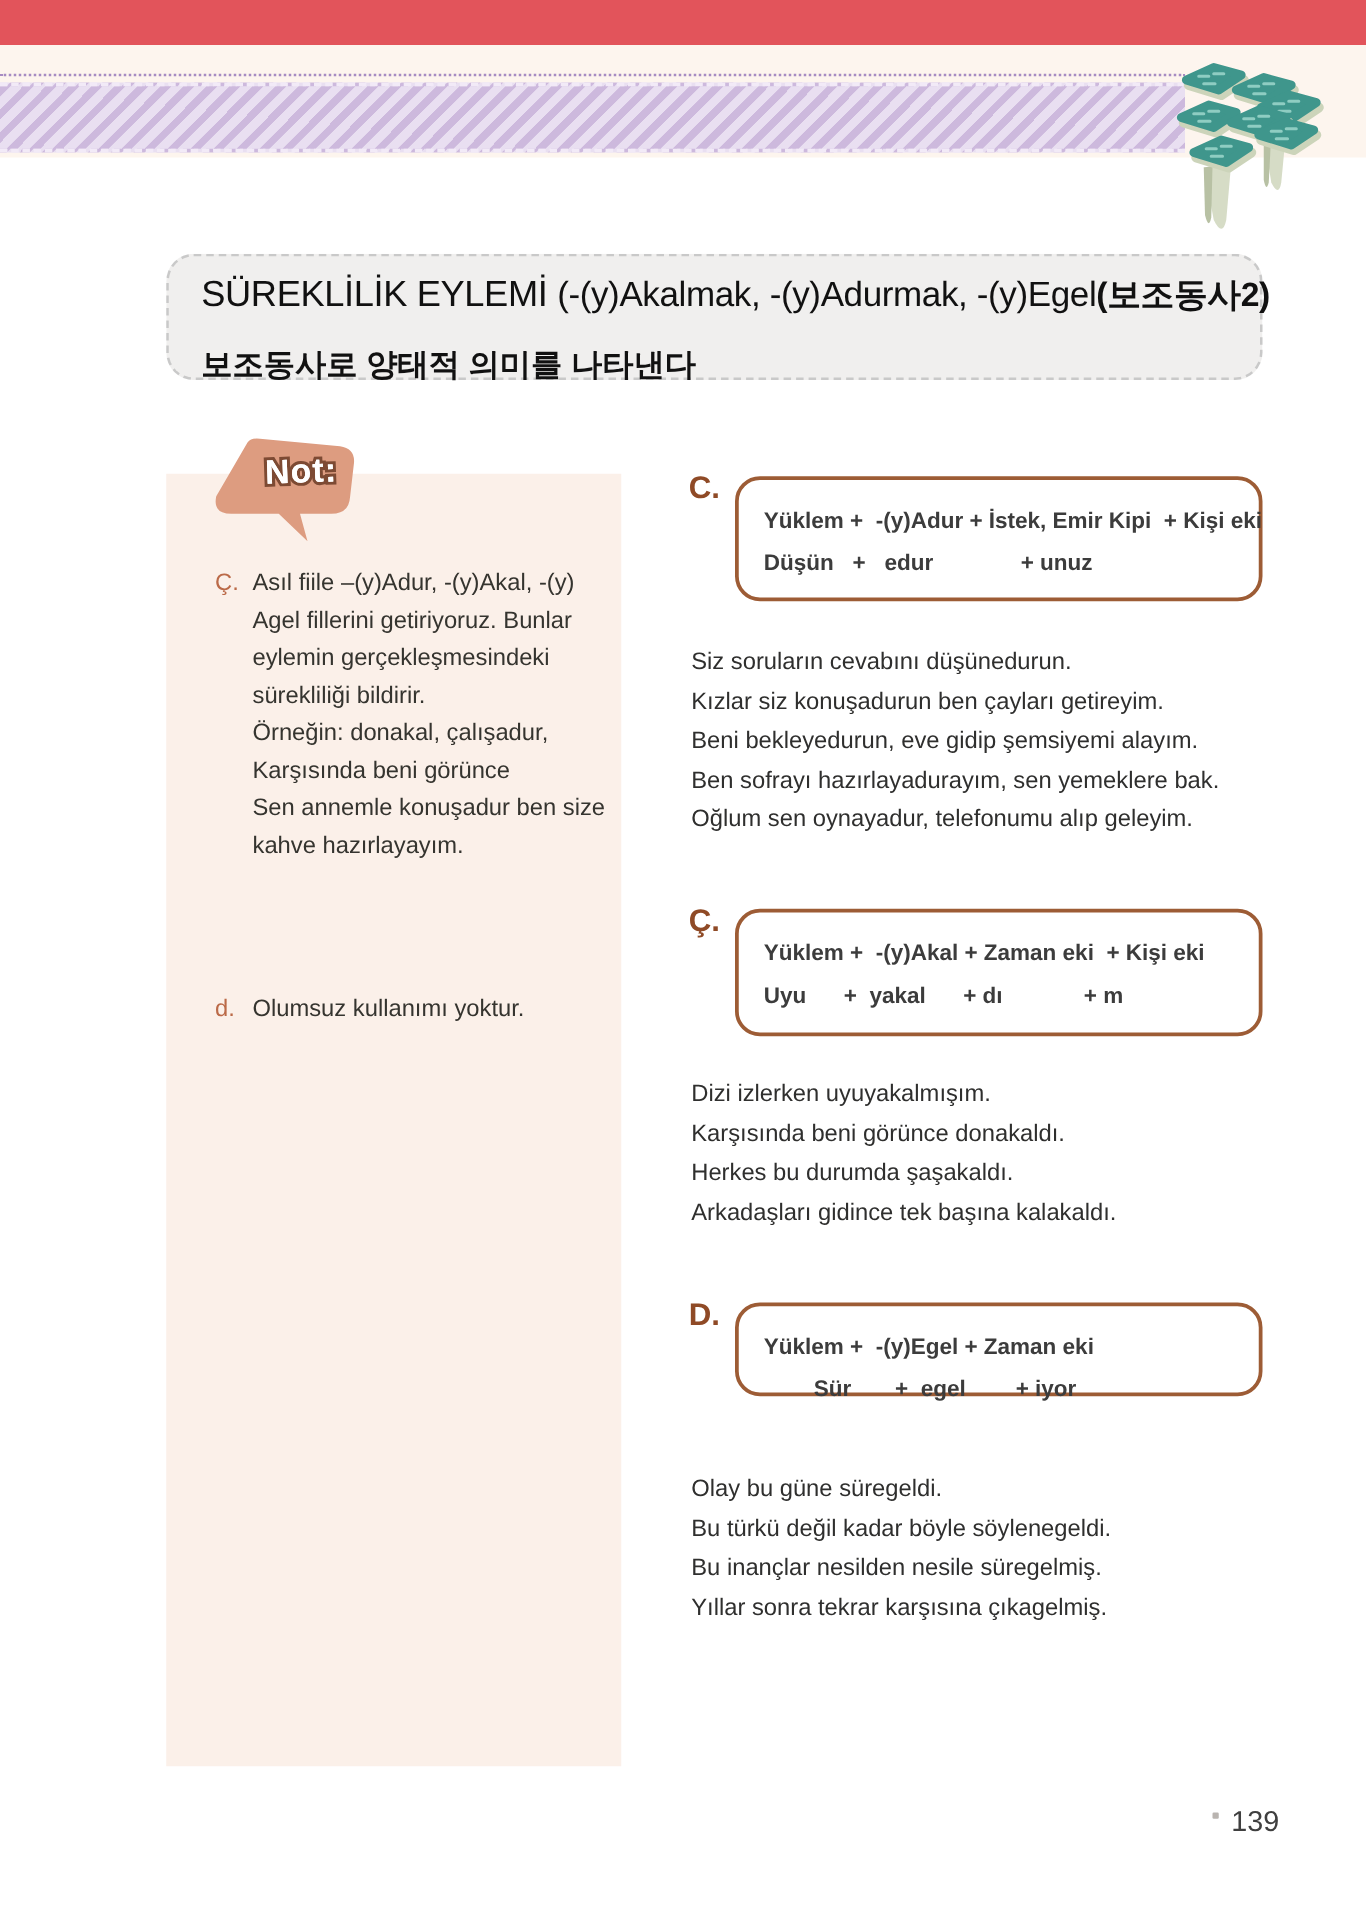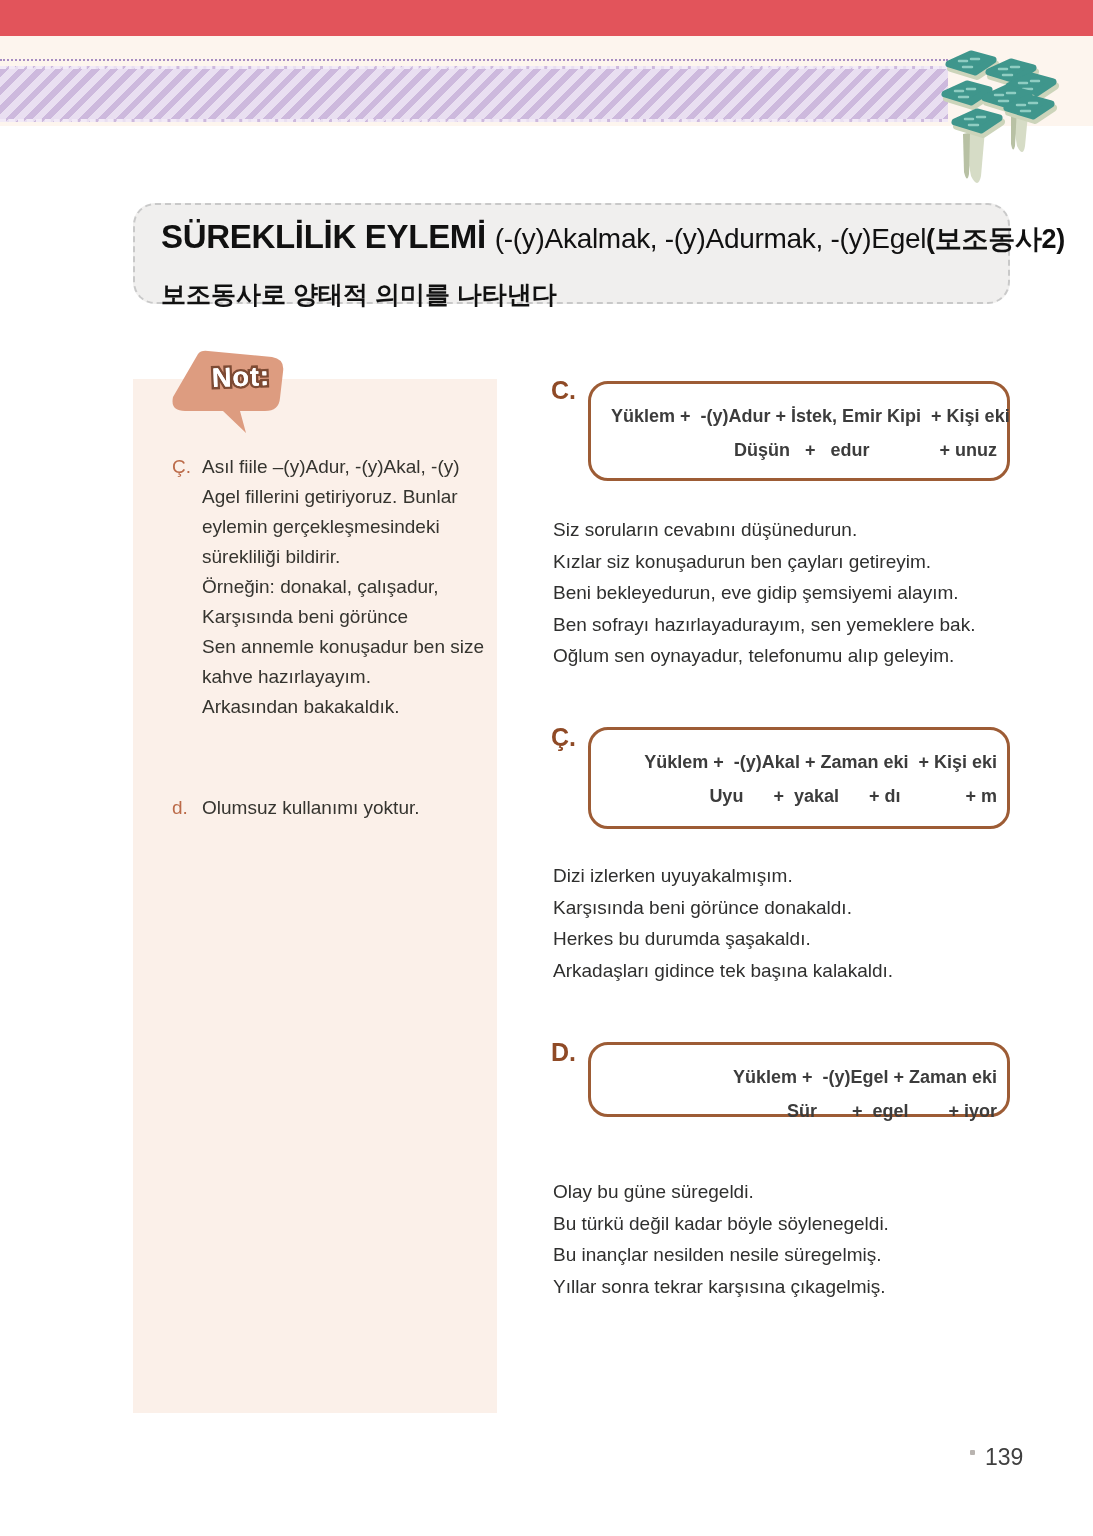--- a/index.html
+++ b/index.html
@@ -12,21 +12,21 @@
   .dotted-line { position:absolute; left:0; top:59px; width:948px; height:0; border-top:2px dotted #a78cc2; }
   .stripe-band { position:absolute; left:0; top:66px; width:948px; height:56px;
     background:repeating-linear-gradient(135deg,#cdb9dd 0 6px,#e9dff1 6px 13px);
     border-top:3px dashed #f2eaf7; border-bottom:3px dashed #f2eaf7; }
   .decor-svg { position:absolute; left:933px; top:46px; width:140px; height:155px; }
 
   
   .title-box { position:absolute; left:133px; top:203px; width:877px; height:101px;
     background:#f0efee; border:2px dashed #c9c9c9; border-radius:22px; padding:13px 26px; }
   .title-line1 { font-size:29px; color:#111; white-space:nowrap; letter-spacing:-0.3px; }
-  .title-strong { font-weight:bold; font-size:33px; }
+  .title-strong { font-weight:normal; font-size:29px; }
   .title-regular { font-weight:normal; font-size:28px; }
   .title-kr-bold { font-weight:bold; font-size:27px; }
   .title-line2 { margin-top:21px; font-size:25px; font-weight:bold; color:#111; }
 
   
   .note-panel { position:absolute; left:133px; top:379px; width:364px; height:1034px; background:#fbf0e9; }
   .note-bubble { position:absolute; left:168px; top:349px; width:128px; height:90px; }
   .bubble-label { position:absolute; left:196px; top:362px; width:90px; text-align:center;
     font-size:27px; font-weight:bold; color:#ffffff; transform:rotate(-2deg);
     -webkit-text-stroke:5px #7d4a33; paint-order:stroke fill; letter-spacing:1px; }
@@ -36,21 +36,21 @@
   .note-block { position:absolute; left:172px; width:310px; color:#35342f; font-size:19px; }
   .note-c { top:452px; }
   .note-d { top:793px; }
   .note-line { position:relative; padding-left:30px; line-height:30px; white-space:nowrap; }
   .note-prefix { position:absolute; left:0; top:0; color:#bb6a48; }
 
   
   .section-label { position:absolute; left:551px; font-size:25px; font-weight:bold; color:#8f4a26; }
   .formula-box { position:absolute; left:588px; width:422px; background:#ffffff;
     border:3px solid #9d5c35; border-radius:20px; padding:15px 10px 0 20px; }
-  .formula-line { font-size:18px; font-weight:bold; color:#3c3c3c; line-height:34px; white-space:pre;text-align:right; }
+  .formula-line { font-size:18px; font-weight:bold; color:#3c3c3c; line-height:34px; white-space:pre; }
   .examples { position:absolute; left:553px; width:475px; color:#2f2f2e; font-size:19px; }
   .example-line { line-height:31.5px; white-space:nowrap; }
 
   .lbl-c { top:376px; } .box-c { top:381px; height:100px; } .ex-c { top:514px; }
   .lbl-cc { top:723px; } .box-cc { top:727px; height:102px; } .ex-cc { top:860px; }
   .lbl-d { top:1038px; } .box-d { top:1042px; height:75px; } .ex-d { top:1176px; }
 
   
   .page-footer { position:absolute; left:970px; top:1444px; display:flex; align-items:flex-start; }
   .footer-dot { width:5px; height:5px; background:#b9b4b0; border-radius:1px; margin-right:10px; margin-top:6px; }
@@ -127,21 +127,20 @@
 
   <div class="note-block note-c">
     <div class="note-line"><span class="note-prefix">Ç.</span><span>Asıl fiile –(y)Adur,  -(y)Akal, -(y)</span></div>
     <div class="note-line">Agel fillerini getiriyoruz. Bunlar</div>
     <div class="note-line">eylemin gerçekleşmesindeki</div>
     <div class="note-line">sürekliliği bildirir.</div>
     <div class="note-line">Örneğin: donakal, çalışadur,</div>
     <div class="note-line">Karşısında beni görünce</div>
     <div class="note-line">Sen annemle konuşadur ben size</div>
     <div class="note-line">kahve hazırlayayım.</div>
-    <div class="note-line">Arkasından bakakaldık.</div>
   </div>
 
   <div class="note-block note-d">
     <div class="note-line"><span class="note-prefix">d.</span><span>Olumsuz kullanımı yoktur.</span></div>
   </div>
 
   <div class="section-label lbl-c">C.</div>
   <div class="formula-box box-c">
     <div class="formula-line">Yüklem +  -(y)Adur + İstek, Emir Kipi  + Kişi eki</div>
     <div class="formula-line">Düşün   +   edur              + unuz</div>

